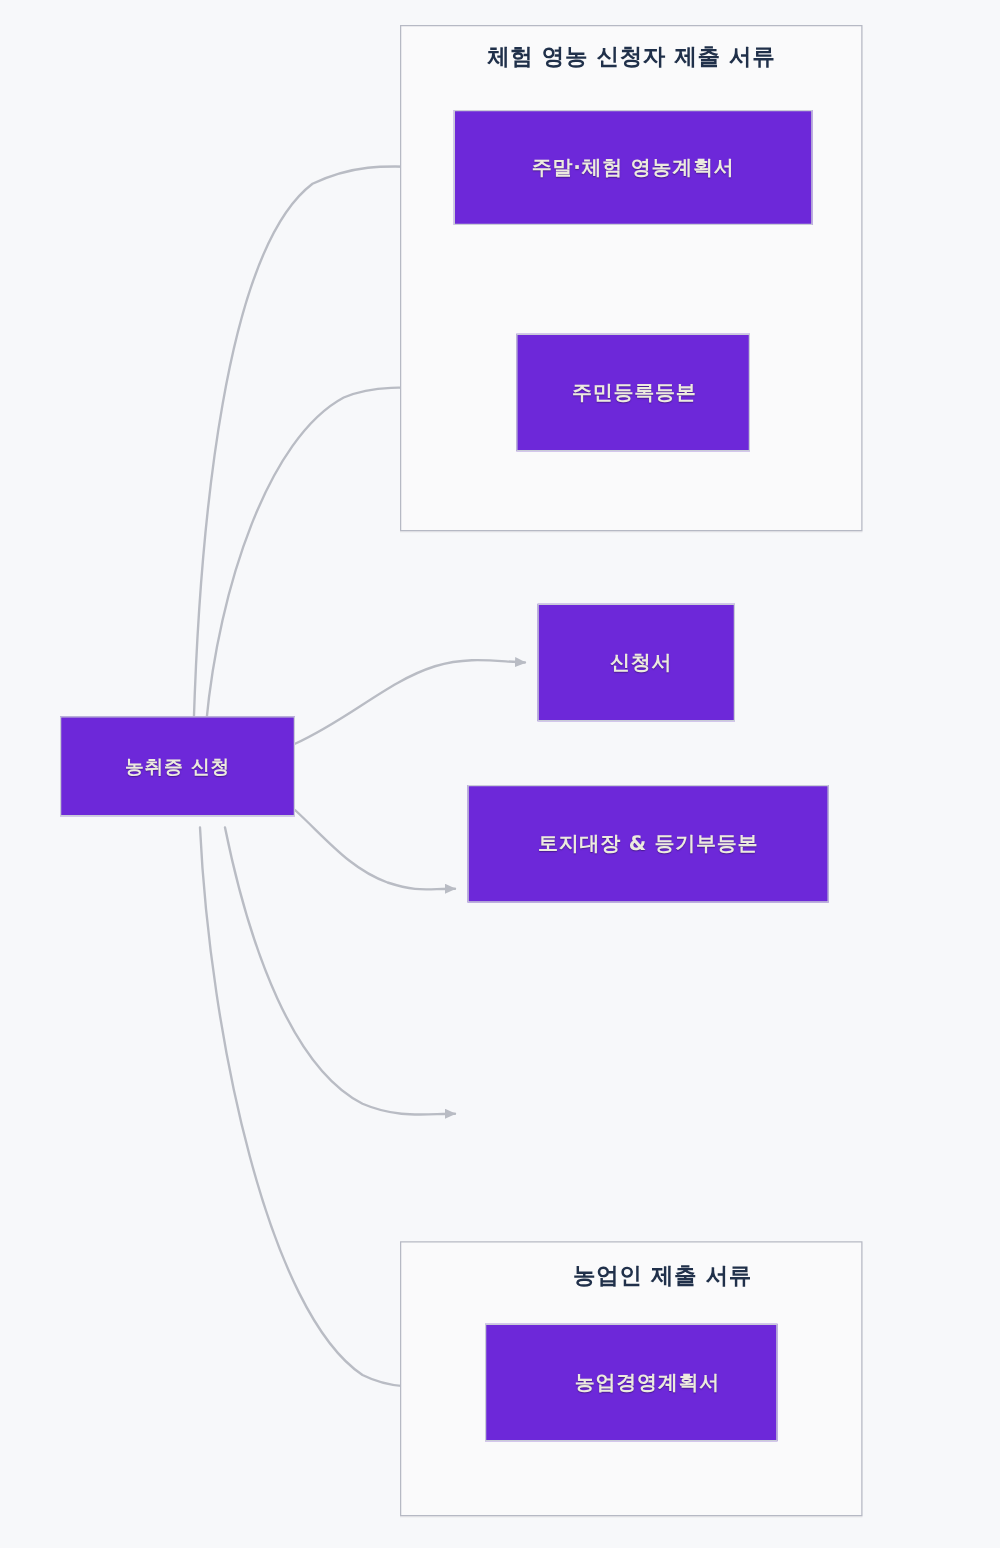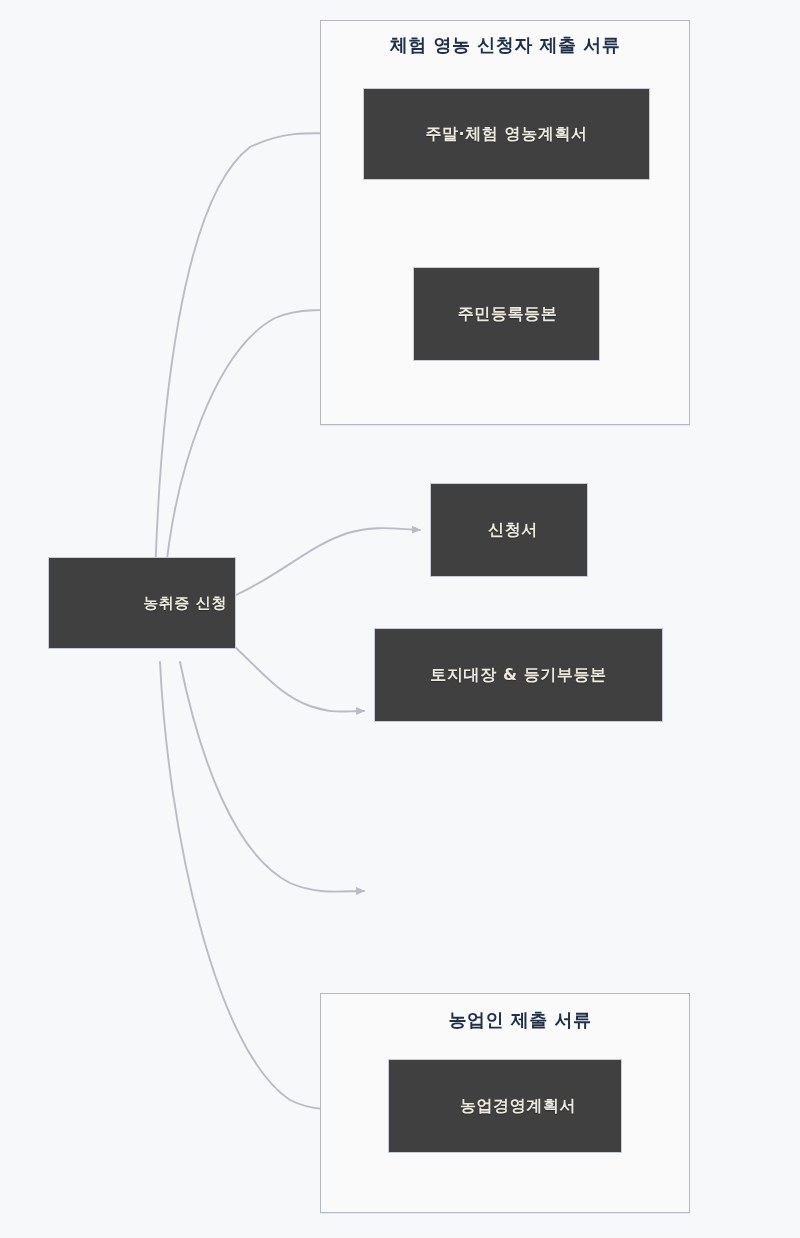--- a/index.html
+++ b/index.html
@@ -40,21 +40,21 @@
     text-align: center;
     color: #20304a;
     font-size: 18px;
     font-weight: 700;
     letter-spacing: 0.5px;
     font-family: "DejaVu Sans", sans-serif;
     white-space: nowrap;
   }
   .node {
     position: absolute;
-    background: #404040;
+    background: #6d28d9;
     border: 1px solid #c9ccd6;
     display: flex;
     align-items: center;
     justify-content: center;
     color: #eceadf;
     font-size: 16px;
     font-weight: 700;
     letter-spacing: 0.6px;
     text-align: center;
     font-family: "DejaVu Sans", sans-serif;
@@ -90,34 +90,34 @@
   <div class="cluster-title" style="left:320px; width:370px; top:33px;">체험 영농 신청자 제출 서류</div>
 
   <div class="node" style="left:363px; top:88px; width:287px; height:92px;">
     <span>주말·체험 영농계획서</span>
   </div>
 
   <div class="node" style="left:413px; top:267px; width:187px; height:94px;padding-left:10px;">
     <span>주민등록등본</span>
   </div>
 
-  <div class="node root" style="left:48px; top:557px; width:188px; height:92px;justify-content:flex-end;">
+  <div class="node root" style="left:48px; top:573px; width:188px; height:80px;">
     <span>농취증 신청</span>
   </div>
 
   <div class="node" style="left:430px; top:483px; width:158px; height:94px;padding-left:16px;">
     <span>신청서</span>
   </div>
 
   <div class="node" style="left:374px; top:628px; width:289px; height:94px;">
     <span>토지대장 &amp; 등기부등본</span>
   </div>
 
 
   <div class="cluster" style="left:320px; top:993px; width:370px; height:220px;">
   </div>
-  <div class="cluster-title" style="left:306px; width:428px; top:1008px;">농업인 제출 서류</div>
+  <div class="cluster-title" style="left:316px; width:428px; top:1008px;">농업인 제출 서류</div>
 
   <div class="node" style="left:388px; top:1059px; width:234px; height:94px;padding-left:34px;">
     <span>농업경영계획서</span>
   </div>
 
 </div>
 
 </body></html>

